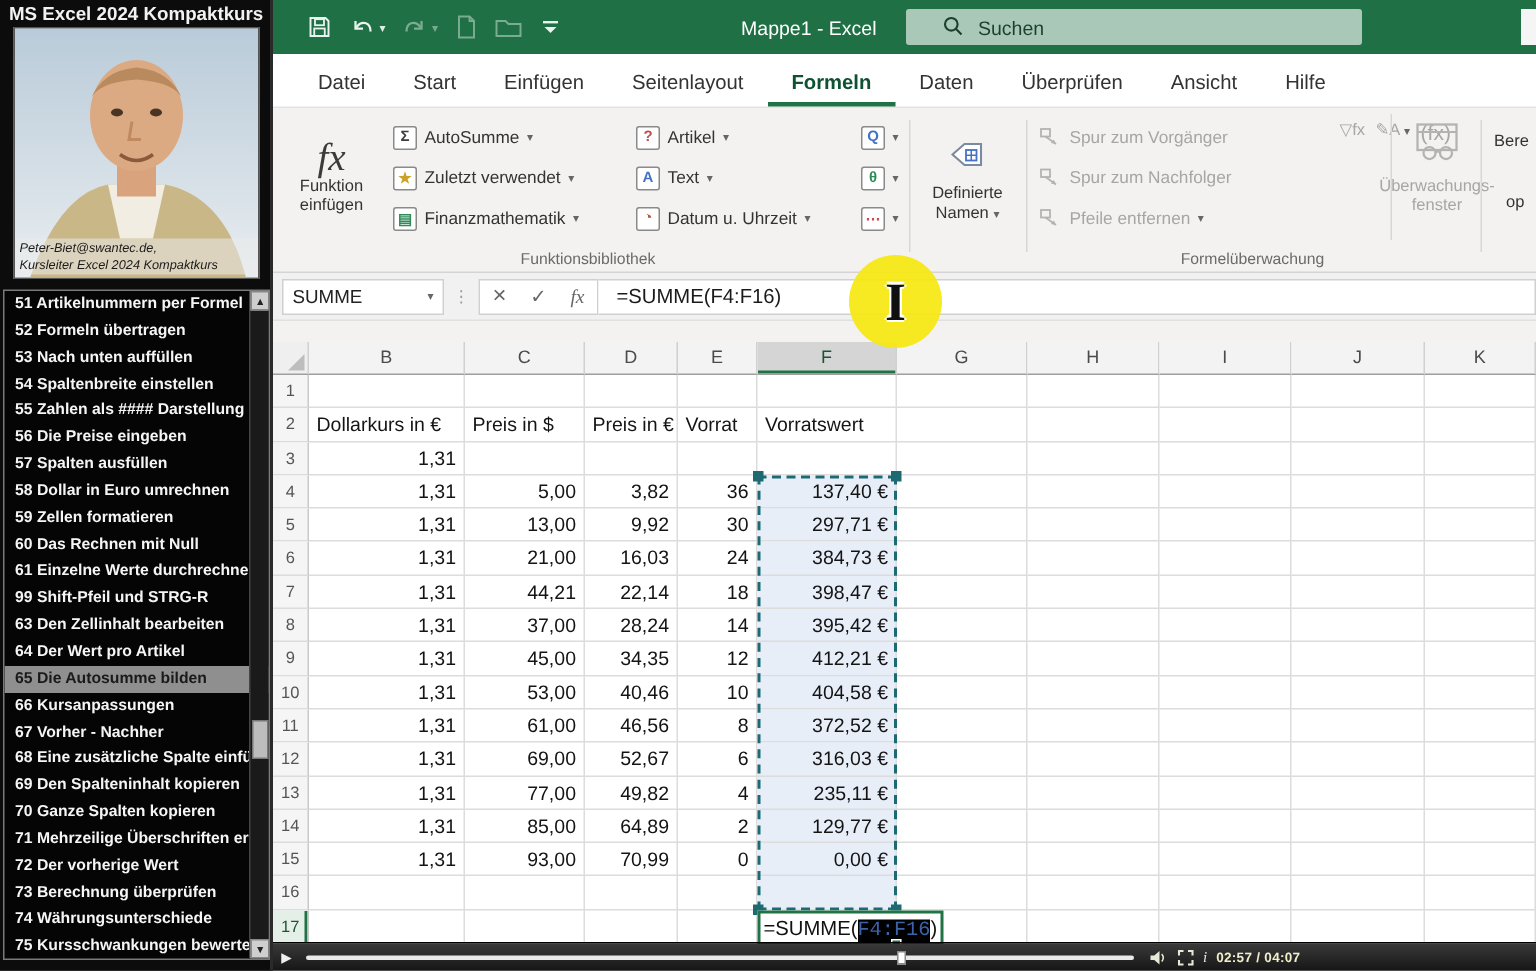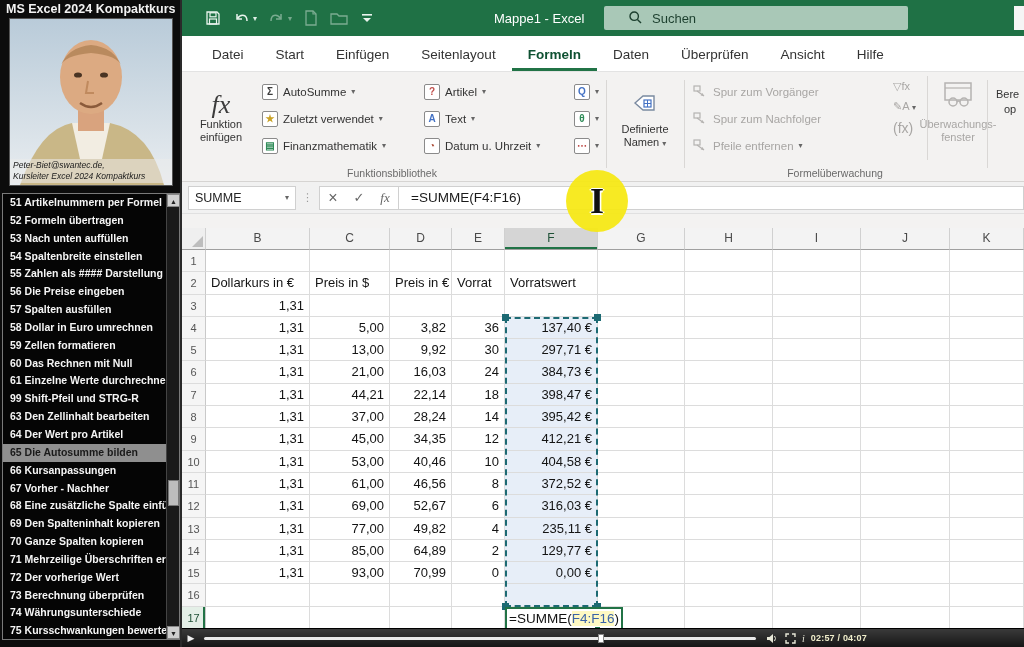--- a/index.html
+++ b/index.html
@@ -42,21 +42,21 @@
   .ribbon { position:absolute; left:0; top:72px; width:842px; height:110px; background:#f3f2f1; border-bottom:1px solid #d6d4d2; }
   .rgroup { position:absolute; top:0; height:110px; }
   .rgroup .glabel { position:absolute; bottom:3px; left:0; width:100%; text-align:center; font-size:10.5px; color:#6a6a6a; }
   .gsep { position:absolute; top:8px; height:88px; width:1px; background:#d9d7d5; }
   .bigbtn { display:flex; flex-direction:column; align-items:center; justify-content:center; text-align:center; font-size:11px; color:#333; line-height:13px; padding:4px 6px; }
   .fx-glyph { font-family:"Liberation Serif", serif; font-style:italic; font-size:26px; color:#3b3b3b; line-height:26px; }
   .fnrow { display:flex; align-items:center; gap:5px; height:27px; font-size:11.5px; color:#333; white-space:nowrap; }
   .fnrow .chev, .chev { font-size:8px; color:#666; }
   .mini { width:16px; height:16px; border:1px solid #8a8a8a; border-radius:2px; background:#fff; display:flex; align-items:center; justify-content:center; font-size:10px; font-weight:bold; }
   .gray { color:#a8a6a4 !important; }
-  .audit-icons { display:flex; flex-direction:column; justify-content:flex-start; gap:7px; }
+  .audit-icons { display:flex; flex-direction:row; justify-content:flex-start; gap:7px; }
   .watchbtn { display:flex; flex-direction:column; align-items:center; font-size:11px; color:#a8a6a4; line-height:13px; text-align:center; }
 
   
   .fbar { position:absolute; left:0; top:182px; width:842px; height:32px; background:#f1f1f1; display:flex; align-items:center; border-bottom:1px solid #e0e0e0; }
   .namebox { width:108px; height:24px; background:#fff; border:1px solid #d0d0d0; margin-left:6px; display:flex; align-items:center; justify-content:space-between; padding:0 6px; font-size:12.5px; color:#222; }
   .fbar .dots { color:#9a9a9a; font-size:11px; margin:0 6px; }
   .fbtns { height:24px; background:#fff; border:1px solid #d0d0d0; display:flex; align-items:center; }
   .fbtns span { width:26px; text-align:center; font-size:13px; color:#666; }
   .fx-small { font-family:"Liberation Serif", serif; font-style:italic; font-size:12px; color:#444; }
   .formula-input { flex:1; height:24px; background:#fff; border:1px solid #d0d0d0; border-left:none; margin-right:0; display:flex; align-items:center; font-size:13.5px; color:#1a1a1a; padding-left:12px; }
@@ -70,21 +70,21 @@
   .ch-cell.active-col { background:#d5d5d5; box-shadow:inset 0 -2px 0 #217346; color:#1f5137; }
   .rh-cell { background:#f5f5f5; border-right:1px solid #c9c9c9; border-bottom:1px solid #dcdcdc; font-size:11px; color:#555; text-align:center; line-height:22px; }
   .rh-cell.active-row { background:#e4efe7; box-shadow:inset -2px 0 0 #217346; color:#1f5137; }
   .cell { border-right:1px solid #dcdcdc; border-bottom:1px solid #dcdcdc; font-size:13px; color:#141414; line-height:22px; padding:0 5px; white-space:nowrap; overflow:hidden; }
   .cell.num { text-align:right; }
   .cell.lbl { text-align:left; }
   .cell.sel { background:#e7eef8; }
   .ants { position:absolute; left:323px; top:88.9px; width:93px; height:290px; border:2px dashed #1d6a73; pointer-events:none; z-index:3; }
   .handle { position:absolute; width:7px; height:7px; background:#1d6a73; z-index:4; }
   .editcell { position:absolute; left:323px; top:378.8px; min-width:93px; height:23px; background:#fff; border:2px solid #217346; z-index:5; font-size:13.5px; line-height:19px; white-space:nowrap; padding:0 2px; color:#111; }
-  .editcell .ref { color:#3b63a8; background:#fef9c3; }
+  .editcell .ref { color:#3b63a8; background:#000000;font-family:Liberation Mono, monospace; }
   .fillhandle { position:absolute; left:412px; top:398px; width:7px; height:7px; background:#217346; border:1px solid #fff; z-index:6; }
 
   
   .hl-circle { position:absolute; left:384px; top:170px; width:62px; height:62px; border-radius:50%; background:rgba(246,232,16,0.92); z-index:9; display:flex; align-items:center; justify-content:center; pointer-events:none; }
   .ibeam { font-family:"Liberation Serif", serif; font-size:36px; font-weight:bold; color:#101010; text-shadow:-1.5px 0 #fff,1.5px 0 #fff,0 -1.5px #fff,0 1.5px #fff; line-height:36px; }
 
   
   .player { position:absolute; left:0; top:628px; width:842px; height:19px; background:linear-gradient(#3a3a3a,#161616); display:flex; align-items:center; z-index:10; border-top:1px solid #000; }
   .play-btn { color:#f0f0f0; font-size:9px; width:18px; text-align:center; }
   .ptrack { position:relative; height:3px; background:#e9e9e9; border-radius:2px; width:552px; margin-left:4px; }
@@ -361,21 +361,21 @@
           <span>Überwachungs-</span>
           <span>fenster</span>
         </div>
         <div class="glabel">Formelüberwachung</div>
       </div>
       <div class="gsep" style="left:805px;"></div>
 
       <div class="rgroup" style="left:806px; width:36px;">
         <div style="position:absolute; left:8px; top:15px; font-size:11px; color:#333; line-height:15px;">
           <div>Bere</div>
-          <div style="padding-left:8px;">op</div>
+          <div style="padding-left:8px;margin-top:26px;">op</div>
         </div>
       </div>
     </div>
 
     <div class="fbar">
       <div class="namebox">
         <span>SUMME</span>
         <span class="chev">▾</span>
       </div>
       <span class="dots">⋮</span>

